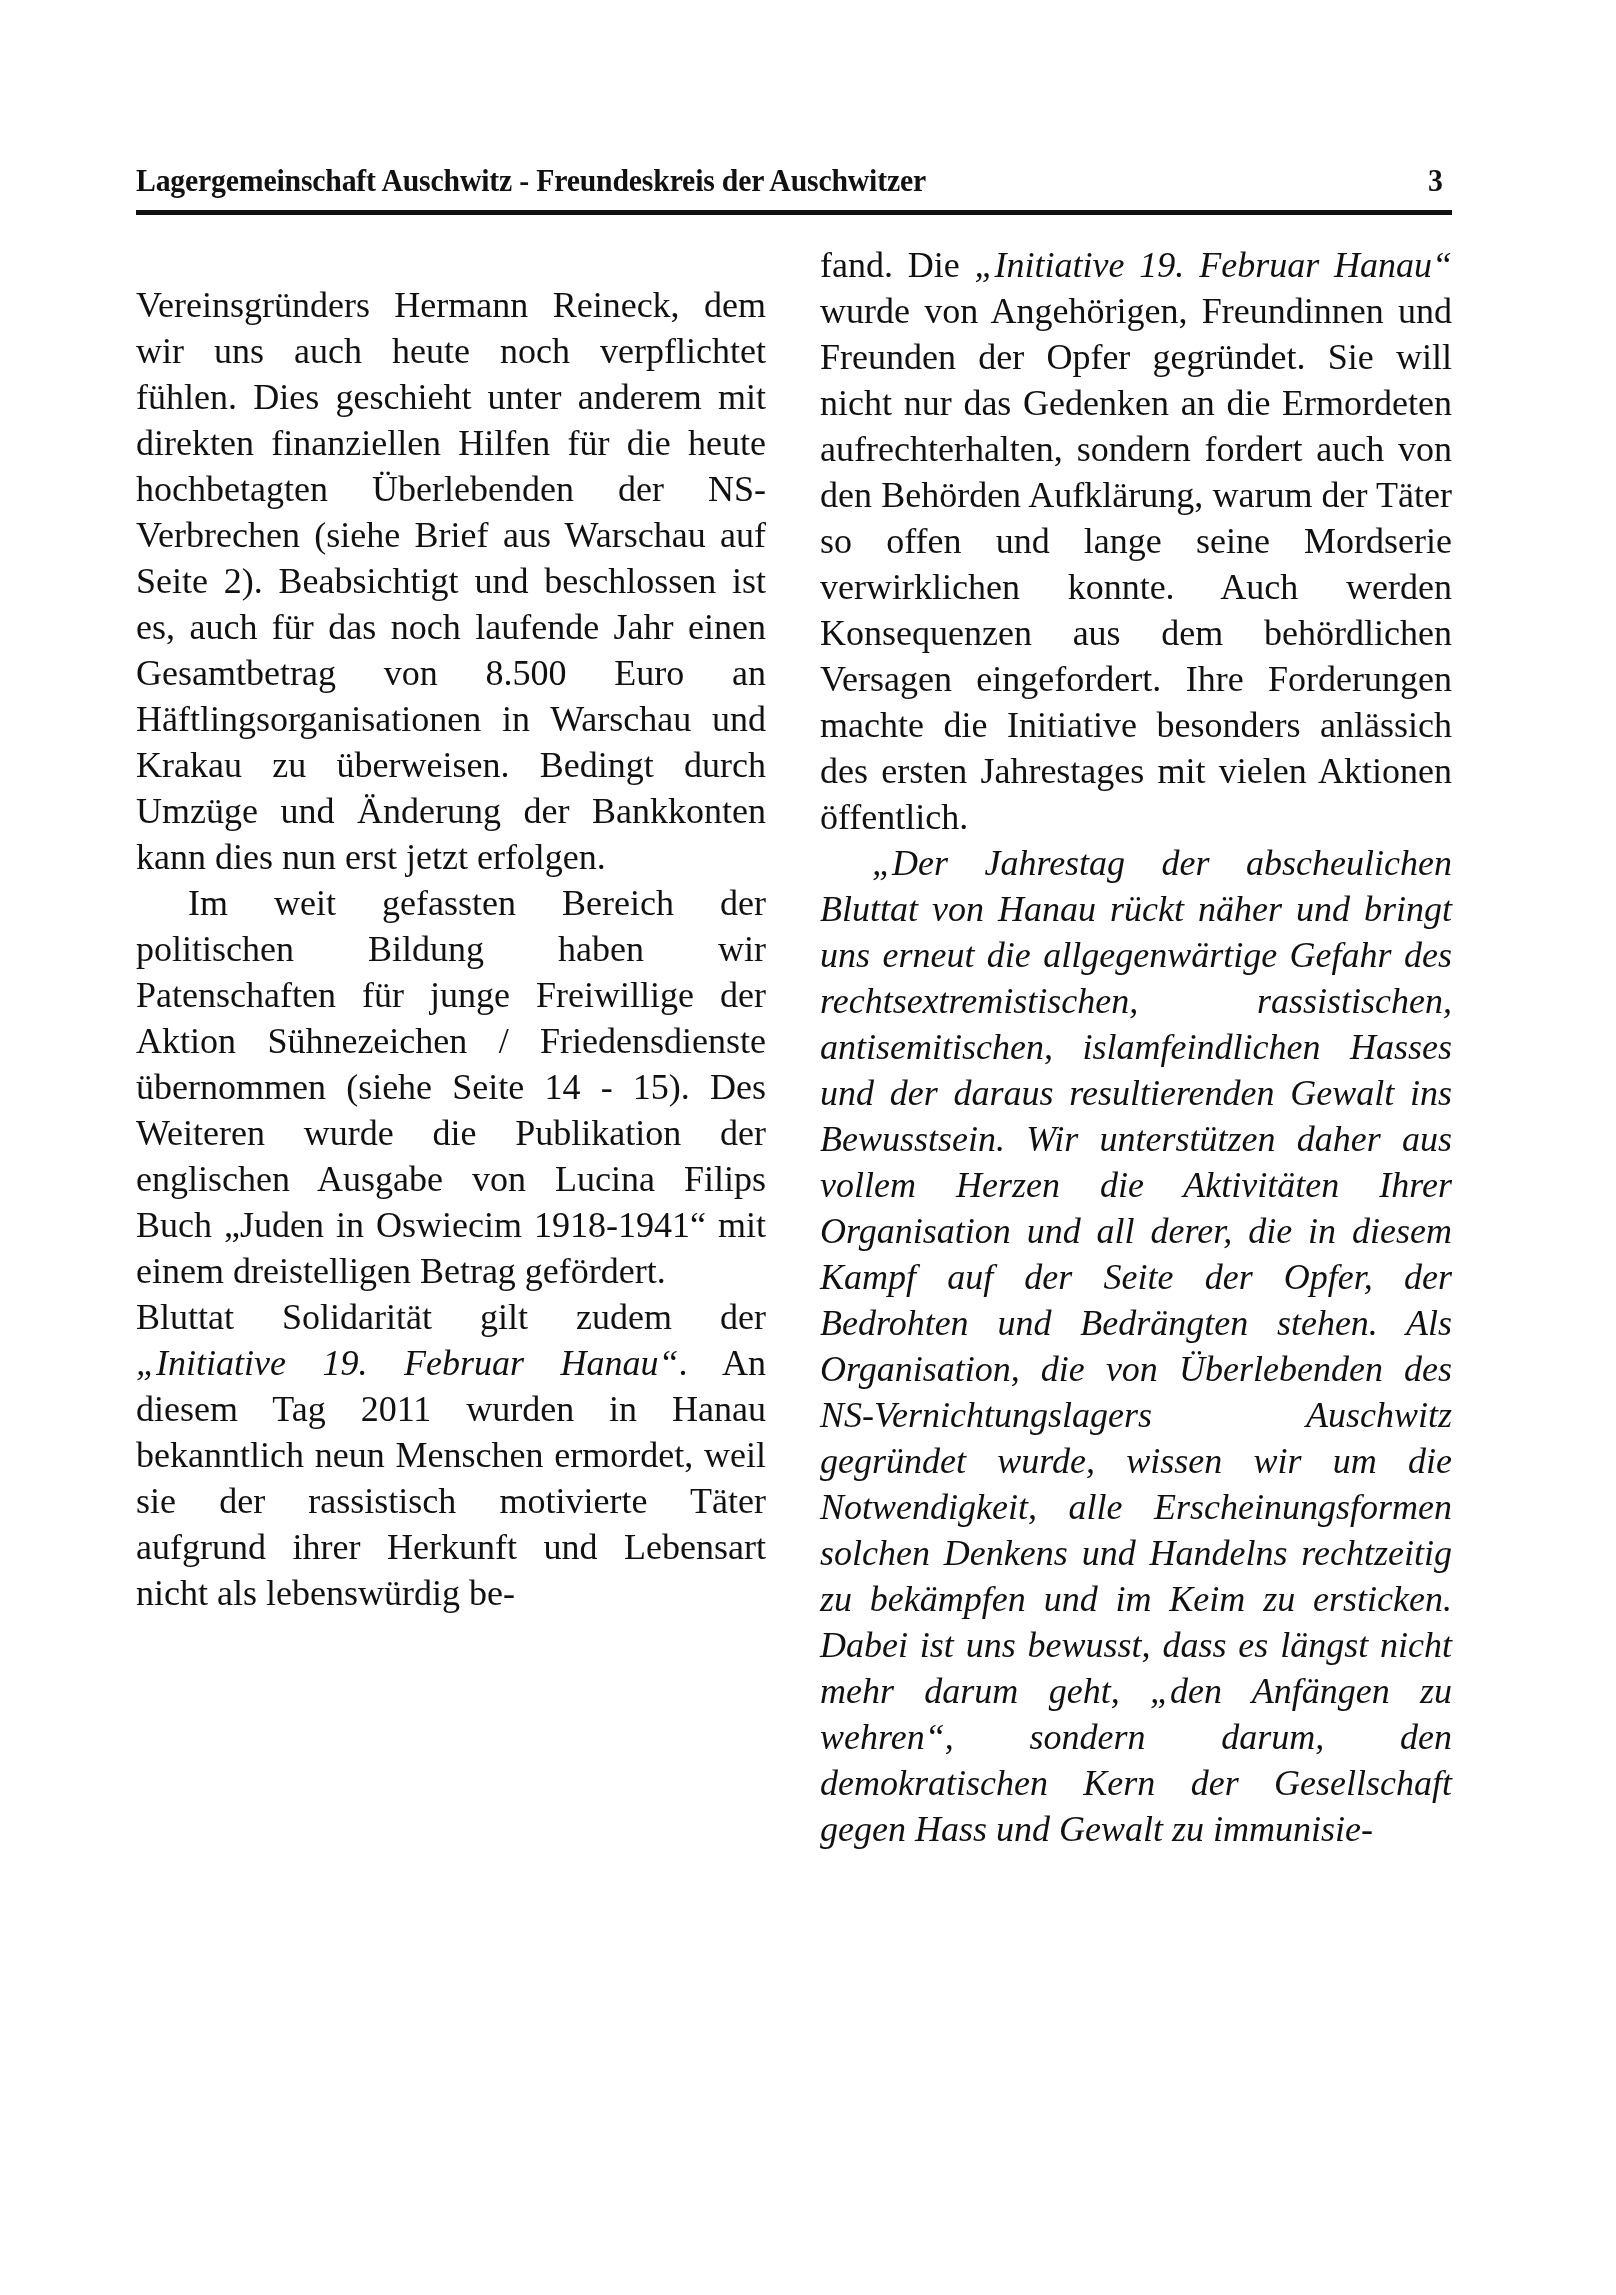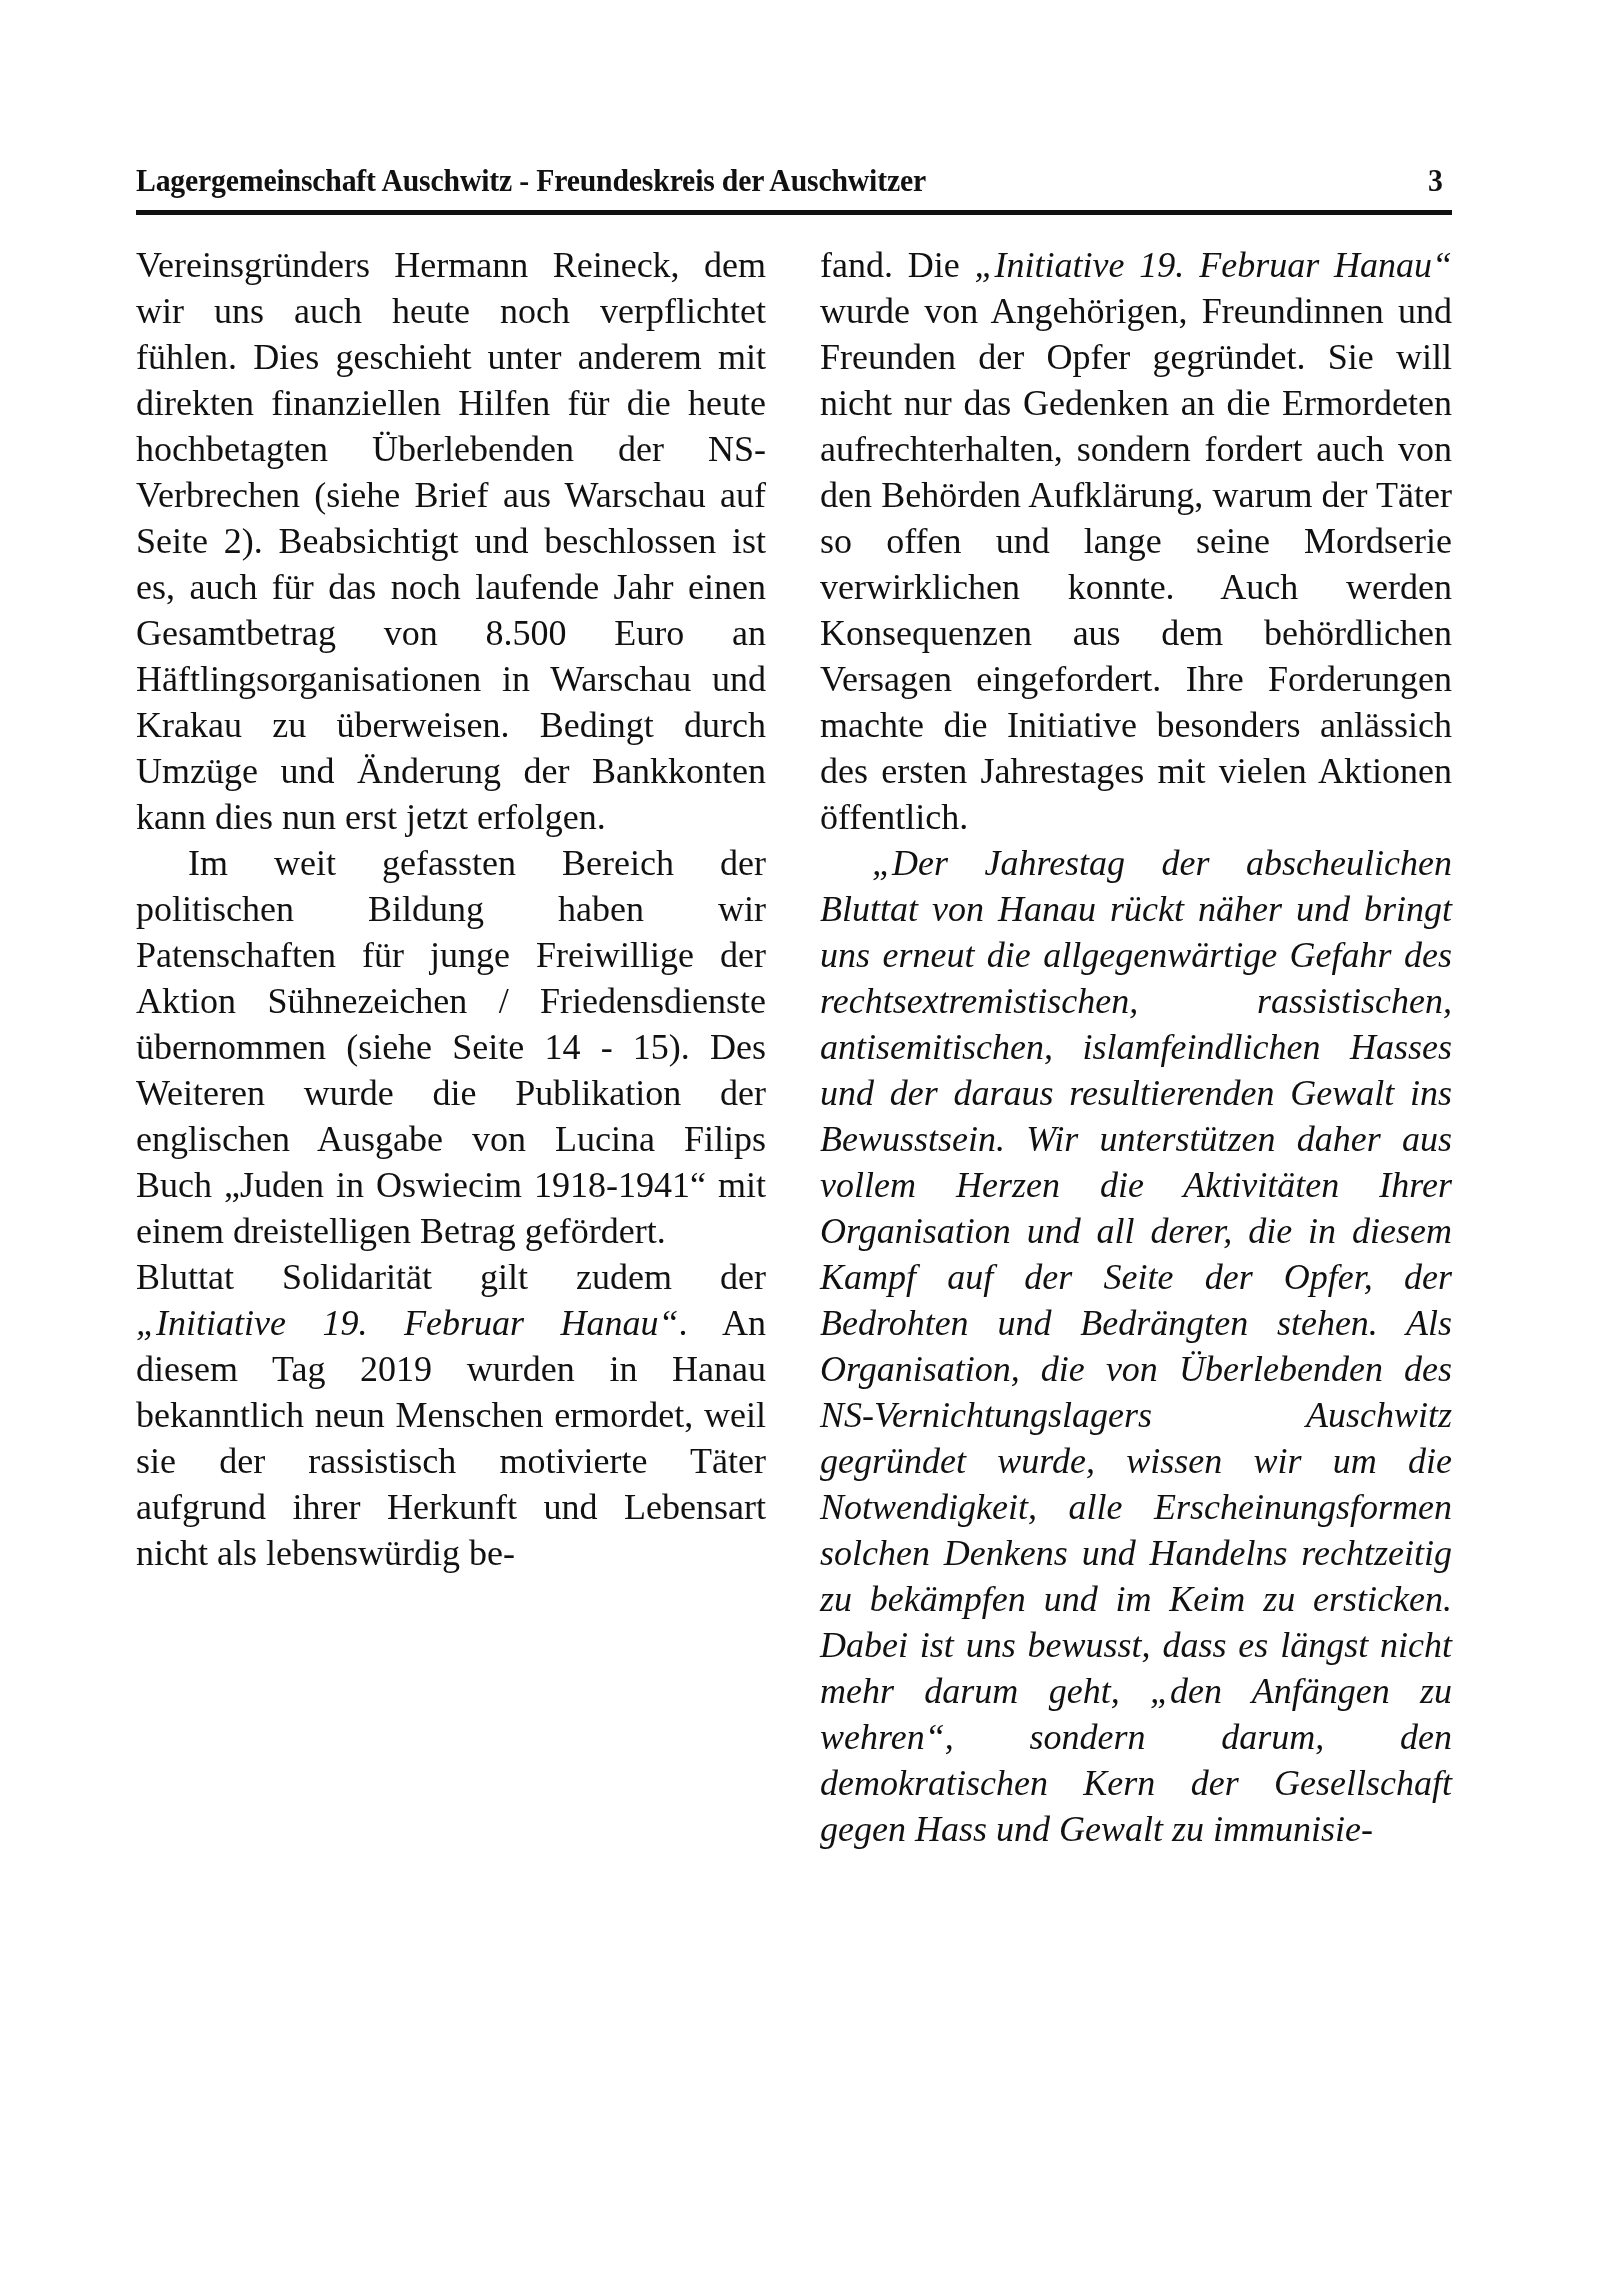--- a/index.html
+++ b/index.html
@@ -47,21 +47,21 @@
       background: #111111;
     }
     .col {
       position: absolute;
       top: 242px;
       font-size: 36px;
       line-height: 46px;
       text-align: justify;
       hyphens: manual;
     }
-    .col-left { left: 0; width: 630px; }
+    .col-left { left: 0; width: 630px; margin-top: 40px; }
     .col-right { left: 684px; width: 632px; }
     .col p { margin: 0; }
     .indent { text-indent: 52px; }
     .subhead {
       font-weight: bold;
       text-align: center;
       margin-top: 47px !important;
     }
     .quote { font-style: italic; }
     em { }
@@ -73,21 +73,21 @@
 
   <div class="running-head">
     <span class="title">Lagergemeinschaft Auschwitz - Freundeskreis der Auschwitzer</span>
     <span class="pagenum">3</span>
   </div>
   <div class="rule"></div>
 
   <div class="col col-left">
     <p>Vereinsgründers Hermann Reineck, dem wir uns auch heute noch verpflichtet fühlen. Dies geschieht unter anderem mit direkten finanziellen Hilfen für die heute hochbetagten Überlebenden der NS-Verbrechen (siehe Brief aus Warschau auf Seite 2). Beabsichtigt und beschlossen ist es, auch für das noch laufende Jahr einen Gesamtbetrag von 8.500 Euro an Häftlingsorganisationen in Warschau und Krakau zu überweisen. Bedingt durch Umzüge und Änderung der Bankkonten kann dies nun erst jetzt erfolgen.</p>
     <p class="indent">Im weit gefassten Bereich der politischen Bildung haben wir Patenschaften für junge Freiwillige der Aktion Sühnezeichen / Friedensdienste übernommen (siehe Seite 14 - 15). Des Weiteren wurde die Publikation der englischen Ausgabe von Lucina Filips Buch „Juden in Oswiecim 1918-1941“ mit einem dreistelligen Betrag gefördert.</p>
-    <p><span>Bluttat Solidarität gilt zudem der </span><em>„Initiative 19. Februar Hanau“</em><span>. An diesem Tag 2019 wurden in Hanau bekanntlich neun Menschen ermordet, weil sie der rassistisch motivierte Täter aufgrund ihrer Herkunft und Lebensart nicht als lebenswürdig be-</span></p>
+    <p><span>Bluttat Solidarität gilt zudem der </span><em>„Initiative 19. Februar Hanau“</em><span>. An diesem Tag 2011 wurden in Hanau bekanntlich neun Menschen ermordet, weil sie der rassistisch motivierte Täter aufgrund ihrer Herkunft und Lebensart nicht als lebenswürdig be-</span></p>
   </div>
 
   <div class="col col-right">
     <p><span>fand. Die </span><em>„Initiative 19. Februar Hanau“</em><span> wurde von Angehörigen, Freundinnen und Freunden der Opfer gegründet. Sie will nicht nur das Gedenken an die Ermordeten aufrechterhalten, sondern fordert auch von den Behörden Aufklärung, warum der Täter so offen und lange seine Mordserie verwirklichen konnte. Auch werden Konsequenzen aus dem behördlichen Versagen eingefordert. Ihre Forderungen machte die Initiative besonders anlässich des ersten Jahrestages mit vielen Aktionen öffentlich.</span></p>
     <p class="indent quote">„Der Jahrestag der abscheulichen Bluttat von Hanau rückt näher und bringt uns erneut die allgegenwärtige Gefahr des rechtsextremistischen, rassistischen, antisemitischen, islamfeindlichen Hasses und der daraus resultierenden Gewalt ins Bewusstsein. Wir unterstützen daher aus vollem Herzen die Aktivitäten Ihrer Organisation und all derer, die in diesem Kampf auf der Seite der Opfer, der Bedrohten und Bedrängten stehen. Als Organisation, die von Überlebenden des NS-Vernichtungslagers Auschwitz gegründet wurde, wissen wir um die Notwendigkeit, alle Erscheinungsformen solchen Denkens und Handelns rechtzeitig zu bekämpfen und im Keim zu ersticken. Dabei ist uns bewusst, dass es längst nicht mehr darum geht, „den Anfängen zu wehren“, sondern darum, den demokratischen Kern der Gesellschaft gegen Hass und Gewalt zu immunisie-</p>
   </div>
 
 </div>
 
 

